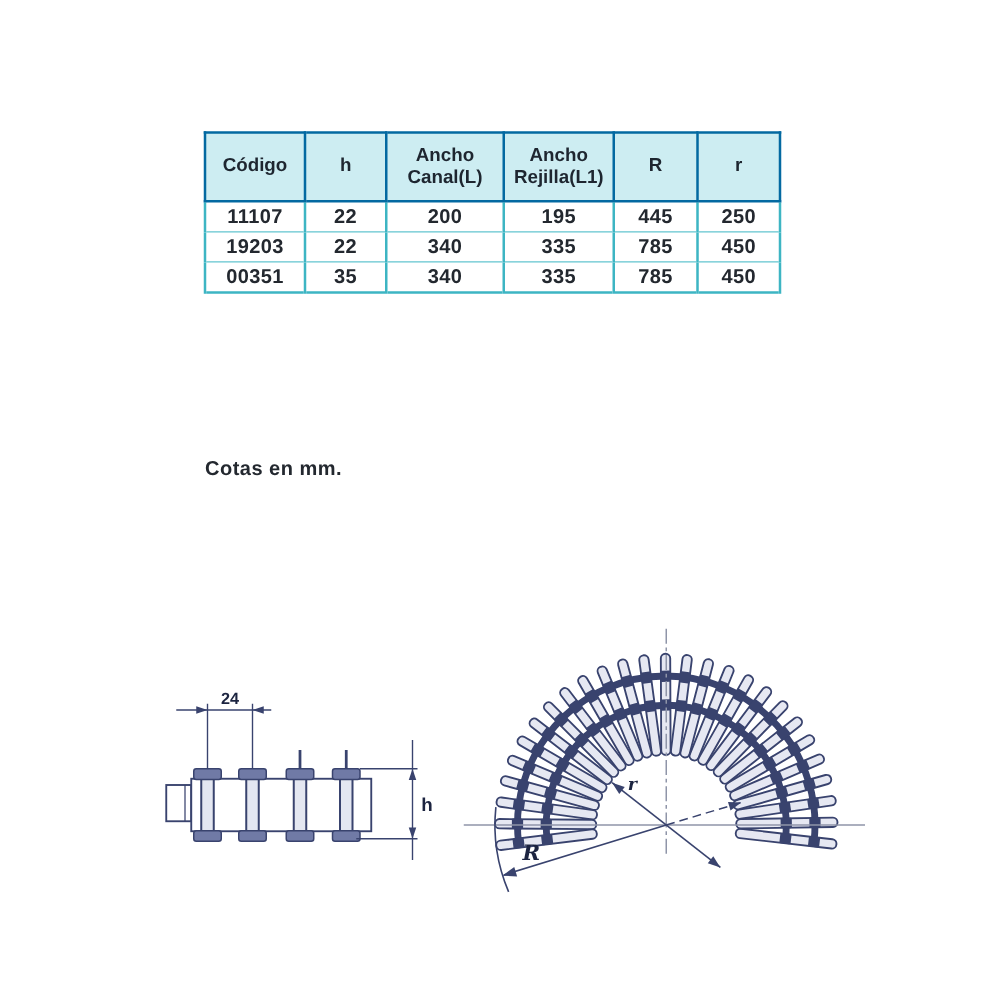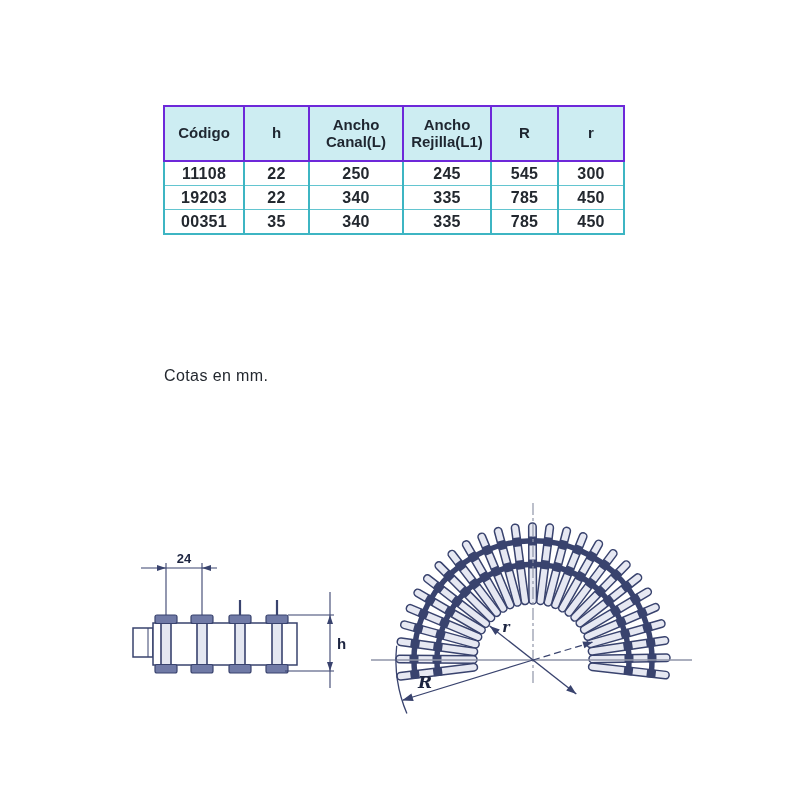--- a/index.html
+++ b/index.html
@@ -2,28 +2,28 @@
 <html><head>
 <meta charset="utf-8">
 <style>
   html,body{margin:0;padding:0;background:#ffffff;}
   .page{position:relative;width:800px;height:800px;background:#ffffff;overflow:hidden;
         font-family:"Liberation Sans",sans-serif;}
 
   
   .spec-table{position:absolute;left:163px;top:105px;width:460px;border-collapse:collapse;
               table-layout:fixed;background:#ffffff;border:2px solid #3db5c3;}
-  .spec-table th{background:#cdedf2;border:2px solid #6d28d9;font-size:15px;font-weight:bold;
+  .spec-table th{background:#cdedf2;border:2px solid #0369a1;font-size:15px;font-weight:bold;
                  color:#1e2630;height:53px;line-height:1.12;padding:0 2px;text-align:center;}
   .spec-table td{border-left:2px solid #3db5c3;border-right:2px solid #3db5c3;
                  border-top:1px solid #63c5d0;border-bottom:1px solid #63c5d0;
                  text-align:center;font-size:16px;font-weight:bold;color:#23282f;
                  height:23px;padding:0;letter-spacing:0.3px;}
 
-  .note{position:absolute;left:164px;top:367px;font-size:16px;font-weight:normal;
+  .note{position:absolute;left:164px;top:367px;font-size:16px;font-weight:bold;
         color:#23282f;letter-spacing:0.4px;}
 
   
   .profile-svg{position:absolute;left:125px;top:538px;width:230px;height:170px;}
   .fan-svg{position:absolute;left:365px;top:495px;width:335px;height:230px;}
   .dwg-label{font-family:"Liberation Sans",sans-serif;font-weight:bold;fill:#1c2440;}
   .dwg-label-italic{font-family:"DejaVu Serif","Liberation Serif",serif;font-style:italic;
                     font-weight:bold;fill:#1c2440;}
 </style>
 </head>
@@ -45,26 +45,26 @@
           <th>Código</th>
           <th>h</th>
           <th>Ancho Canal(L)</th>
           <th>Ancho Rejilla(L1)</th>
           <th>R</th>
           <th>r</th>
         </tr>
       </thead>
     <tbody>
         <tr>
-          <td>11108</td>
+          <td>11107</td>
           <td>22</td>
+          <td>200</td>
+          <td>195</td>
+          <td>445</td>
           <td>250</td>
-          <td>245</td>
-          <td>545</td>
-          <td>300</td>
         </tr>
         <tr>
           <td>19203</td>
           <td>22</td>
           <td>340</td>
           <td>335</td>
           <td>785</td>
           <td>450</td>
         </tr>
         <tr>

